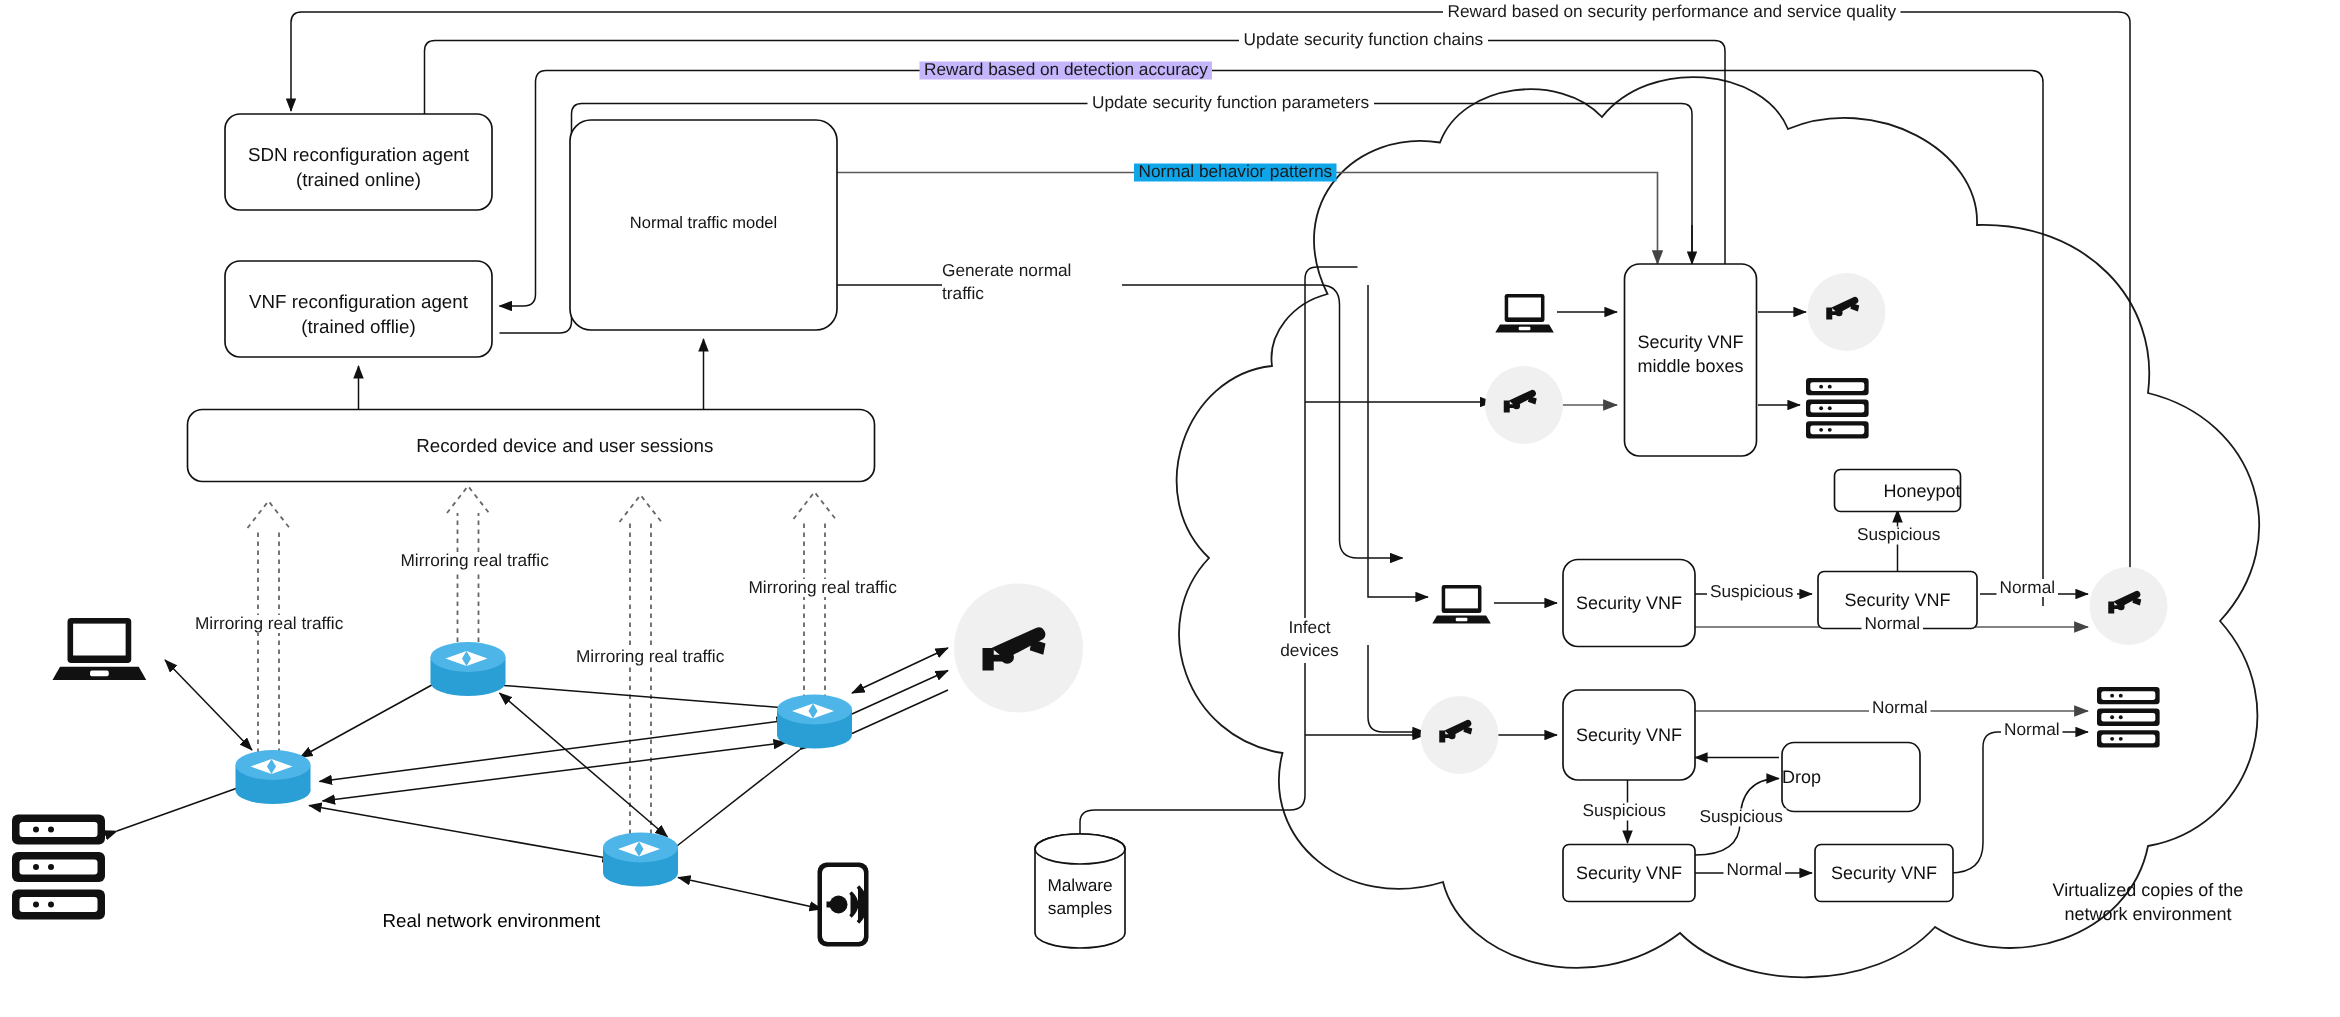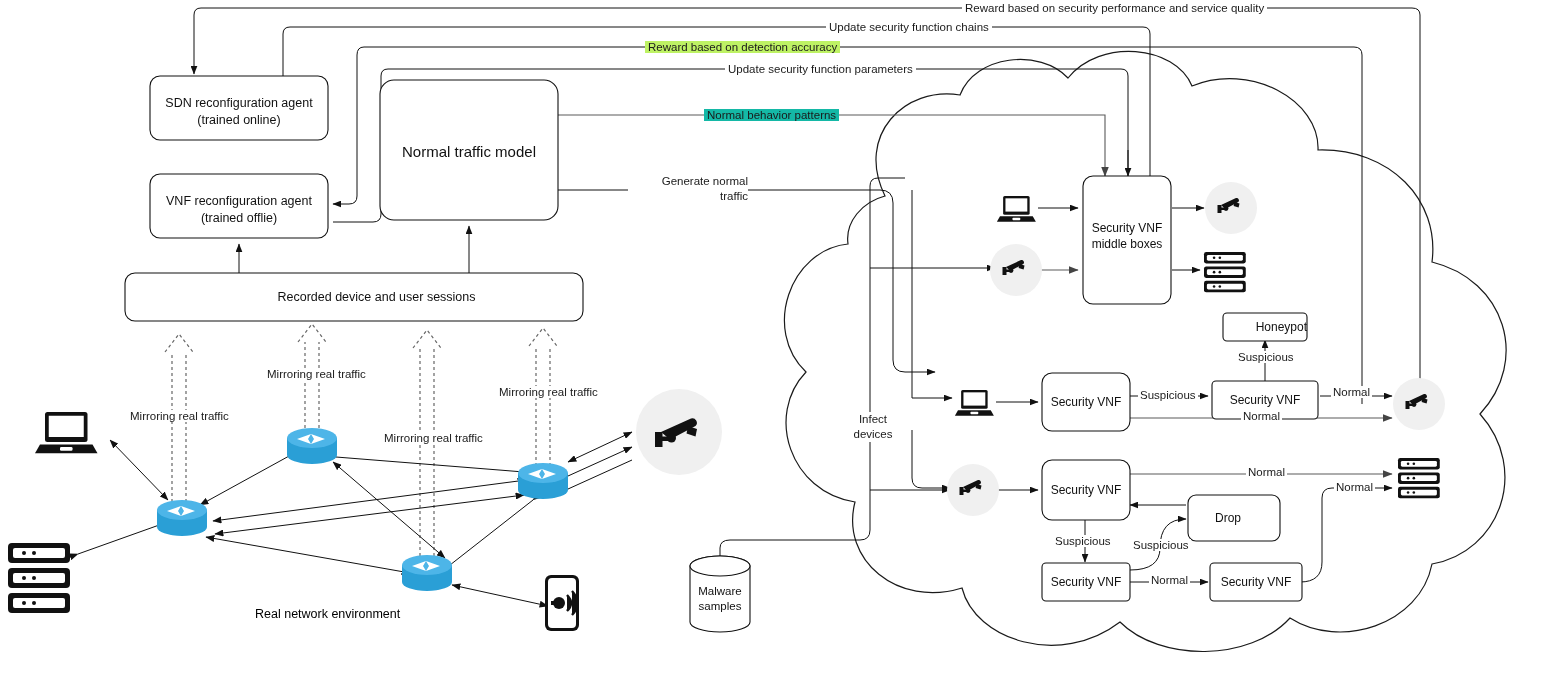--- a/index.html
+++ b/index.html
@@ -154,51 +154,51 @@
   <div class="t" style="position:absolute;left:150px;top:95px;width:178px;text-align:center;font-size:12.5px;color:#111;line-height:17px;">
     <div>SDN reconfiguration agent</div>
     <div>(trained online)</div>
   </div>
 
   <div class="t" style="position:absolute;left:150px;top:193px;width:178px;text-align:center;font-size:12.5px;color:#111;line-height:17px;">
     <div>VNF reconfiguration agent</div>
     <div>(trained offlie)</div>
   </div>
 
-  <div style="position:absolute;left:380px;top:143px;width:178px;text-align:center;font-size:15px;color:#111;">Normal traffic model</div>
+  <div style="position:absolute;left:380px;top:143px;width:178px;text-align:center;font-size:11px;color:#111;">Normal traffic model</div>
 
   <div style="position:absolute;left:125px;top:290px;width:503px;text-align:center;font-size:12.5px;color:#111;">Recorded device and user sessions</div>
 
   <div style="position:absolute;left:962px;top:2px;background:#fff;padding:0 3px;font-size:11.5px;color:#1a1a1a;">Reward based on security performance and service quality</div>
   <div style="position:absolute;left:826px;top:21px;background:#fff;padding:0 3px;font-size:11.5px;color:#1a1a1a;text-align:center;">Update security function chains</div>
-  <div style="position:absolute;left:645px;top:41px;background:#bef264;padding:0 3px;font-size:11.5px;color:#1a1a1a;">Reward based on detection accuracy</div>
+  <div style="position:absolute;left:613px;top:41px;background:#c4b5fd;padding:0 3px;font-size:11.5px;color:#1a1a1a;">Reward based on detection accuracy</div>
   <div style="position:absolute;left:725px;top:63px;background:#fff;padding:0 3px;font-size:11.5px;color:#1a1a1a;">Update security function parameters</div>
-  <div style="position:absolute;left:704px;top:109px;background:#14b8a6;padding:0 3px;font-size:11.5px;color:#1a1a1a;">Normal behavior patterns</div>
-
-  <div style="position:absolute;left:628px;top:174px;width:120px;text-align:right;background:#fff;font-size:11.5px;color:#1a1a1a;line-height:15px;">
+  <div style="position:absolute;left:756px;top:109px;background:#0ea5e9;padding:0 3px;font-size:11.5px;color:#1a1a1a;">Normal behavior patterns</div>
+
+  <div style="position:absolute;left:628px;top:174px;width:120px;text-align:left;background:#fff;font-size:11.5px;color:#1a1a1a;line-height:15px;">
     <div>Generate normal</div>
     <div>traffic</div>
   </div>
 
   <div style="position:absolute;left:128px;top:410px;font-size:11.5px;color:#1a1a1a;background:#fff;padding:0 2px;">Mirroring real traffic</div>
   <div style="position:absolute;left:265px;top:368px;font-size:11.5px;color:#1a1a1a;background:#fff;padding:0 2px;">Mirroring real traffic</div>
   <div style="position:absolute;left:382px;top:432px;font-size:11.5px;color:#1a1a1a;background:#fff;padding:0 2px;">Mirroring real traffic</div>
   <div style="position:absolute;left:497px;top:386px;font-size:11.5px;color:#1a1a1a;background:#fff;padding:0 2px;">Mirroring real traffic</div>
 
   <div style="position:absolute;left:255px;top:607px;font-size:12.5px;color:#000000;">Real network environment</div>
 
   <div style="position:absolute;left:1083px;top:220px;width:88px;text-align:center;font-size:12px;color:#111;line-height:16px;">
     <div>Security VNF</div>
     <div>middle boxes</div>
   </div>
   <div style="position:absolute;left:1223px;top:320px;width:84px;text-align:right;font-size:12px;color:#111;">Honeypot</div>
   <div style="position:absolute;left:1042px;top:395px;width:88px;text-align:center;font-size:12px;color:#111;">Security VNF</div>
   <div style="position:absolute;left:1212px;top:393px;width:106px;text-align:center;font-size:12px;color:#111;">Security VNF</div>
   <div style="position:absolute;left:1042px;top:483px;width:88px;text-align:center;font-size:12px;color:#111;">Security VNF</div>
-  <div style="position:absolute;left:1188px;top:511px;width:80px;text-align:center;font-size:12px;color:#111;">Drop</div>
+  <div style="position:absolute;left:1188px;top:511px;width:80px;text-align:left;font-size:12px;color:#111;">Drop</div>
   <div style="position:absolute;left:1042px;top:575px;width:88px;text-align:center;font-size:12px;color:#111;">Security VNF</div>
   <div style="position:absolute;left:1210px;top:575px;width:92px;text-align:center;font-size:12px;color:#111;">Security VNF</div>
 
   <div style="position:absolute;left:1138px;top:389px;background:#fff;padding:0 2px;font-size:11.5px;color:#1a1a1a;">Suspicious</div>
   <div style="position:absolute;left:1241px;top:410px;background:#fff;padding:0 2px;font-size:11.5px;color:#1a1a1a;">Normal</div>
   <div style="position:absolute;left:1236px;top:351px;background:#fff;padding:0 2px;font-size:11.5px;color:#1a1a1a;">Suspicious</div>
   <div style="position:absolute;left:1331px;top:386px;background:#fff;padding:0 2px;font-size:11.5px;color:#1a1a1a;">Normal</div>
   <div style="position:absolute;left:1246px;top:466px;background:#fff;padding:0 2px;font-size:11.5px;color:#1a1a1a;">Normal</div>
   <div style="position:absolute;left:1053px;top:535px;background:#fff;padding:0 2px;font-size:11.5px;color:#1a1a1a;">Suspicious</div>
   <div style="position:absolute;left:1131px;top:539px;background:#fff;padding:0 2px;font-size:11.5px;color:#1a1a1a;">Suspicious</div>
@@ -208,20 +208,24 @@
   <div style="position:absolute;left:838px;top:412px;width:70px;text-align:center;background:#fff;font-size:11.5px;color:#1a1a1a;line-height:15px;">
     <div>Infect</div>
     <div>devices</div>
   </div>
 
   <div style="position:absolute;left:690px;top:584px;width:60px;text-align:center;font-size:11.5px;color:#111;line-height:15px;">
     <div>Malware</div>
     <div>samples</div>
   </div>
 
+  <div style="position:absolute;left:1352px;top:585px;width:160px;text-align:center;font-size:12px;color:#111;line-height:16px;">
+    <div>Virtualized copies of the</div>
+    <div>network environment</div>
+  </div>
 
   <svg style="position:absolute;left:0;top:0;pointer-events:none;" width="1560" height="678">
 
     <g transform="translate(40,412) scale(1.25)">
       <rect class="ico" x="4" y="0" width="34" height="24" rx="2"></rect>
       <rect fill="#fff" x="7" y="3" width="28" height="17"></rect>
       <path class="ico" d="M0,26 L42,26 L46,33 L-4,33 Z"></path>
       <rect fill="#fff" x="16" y="28" width="10" height="3" rx="1"></rect>
     </g>
 

